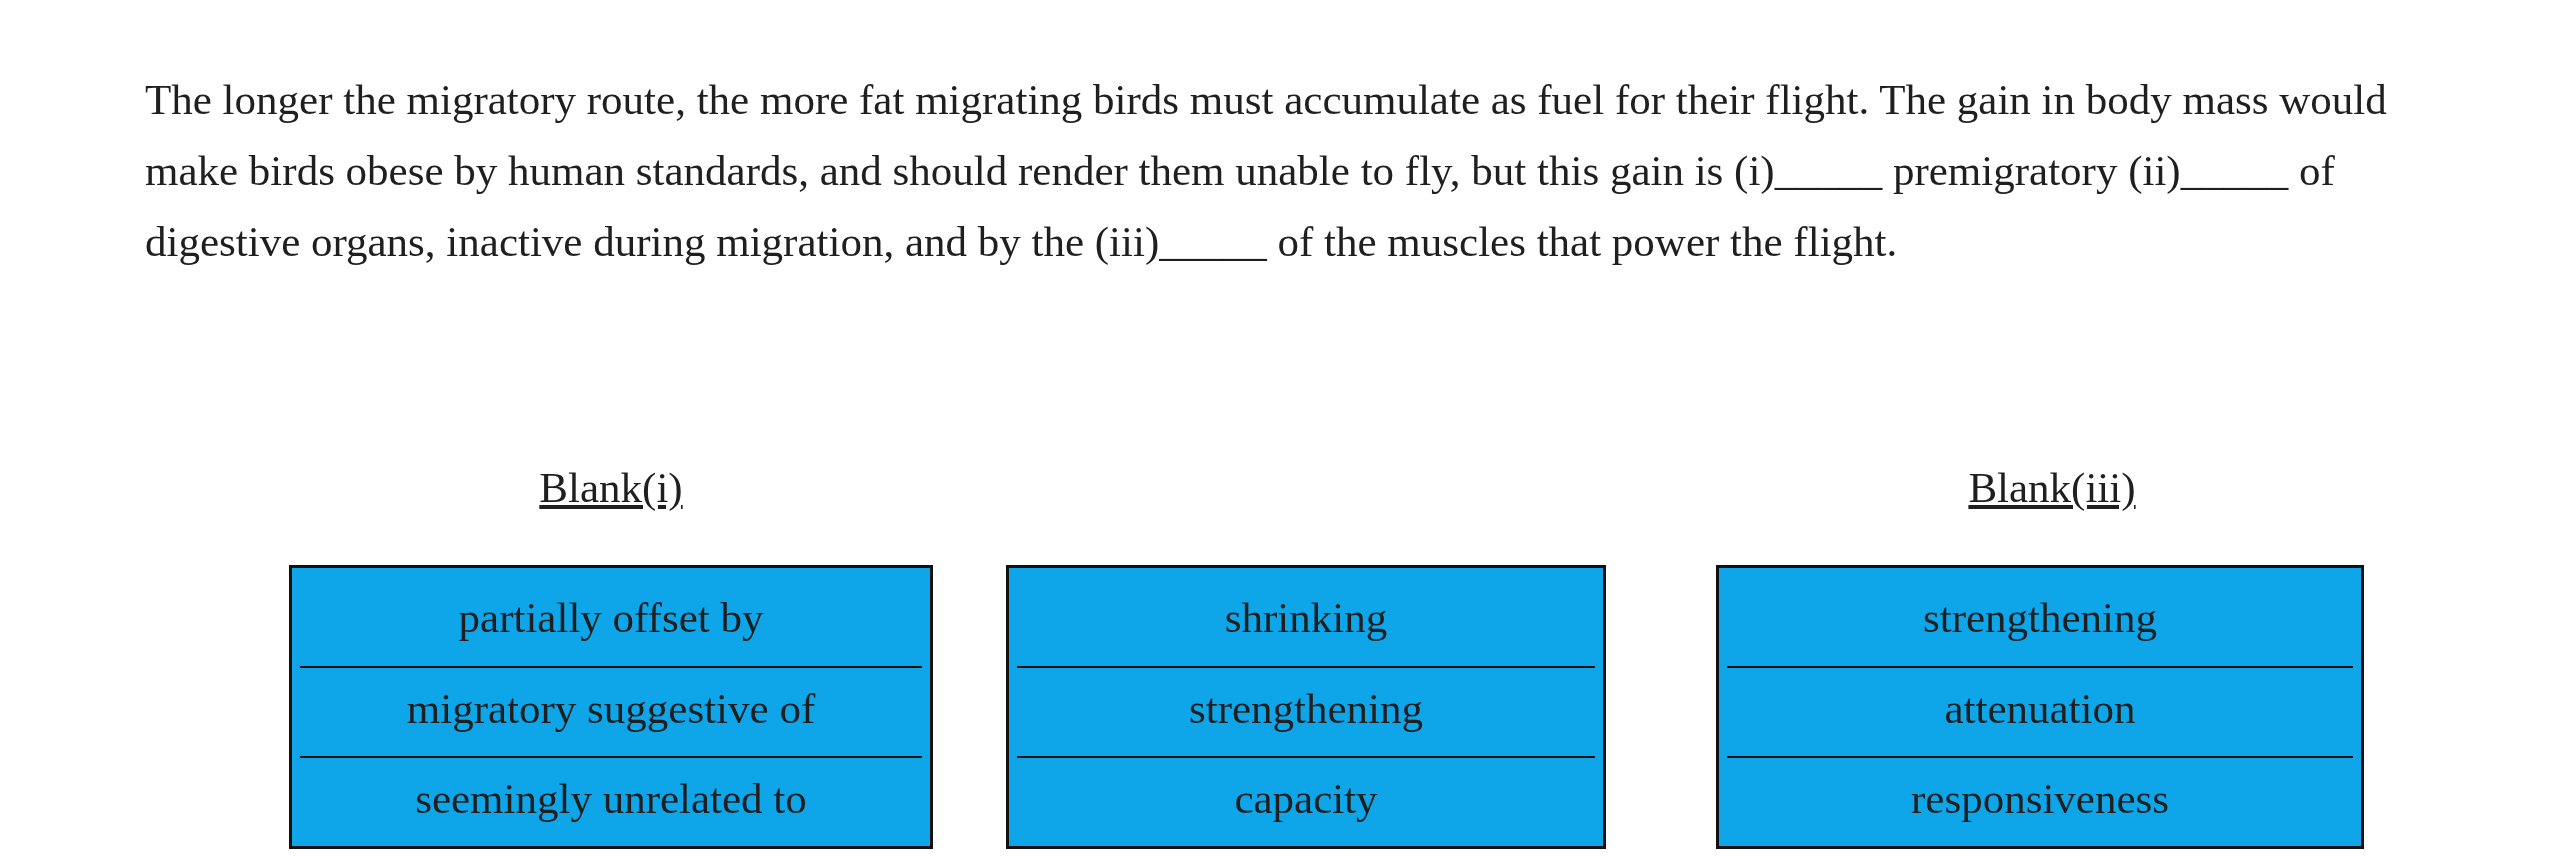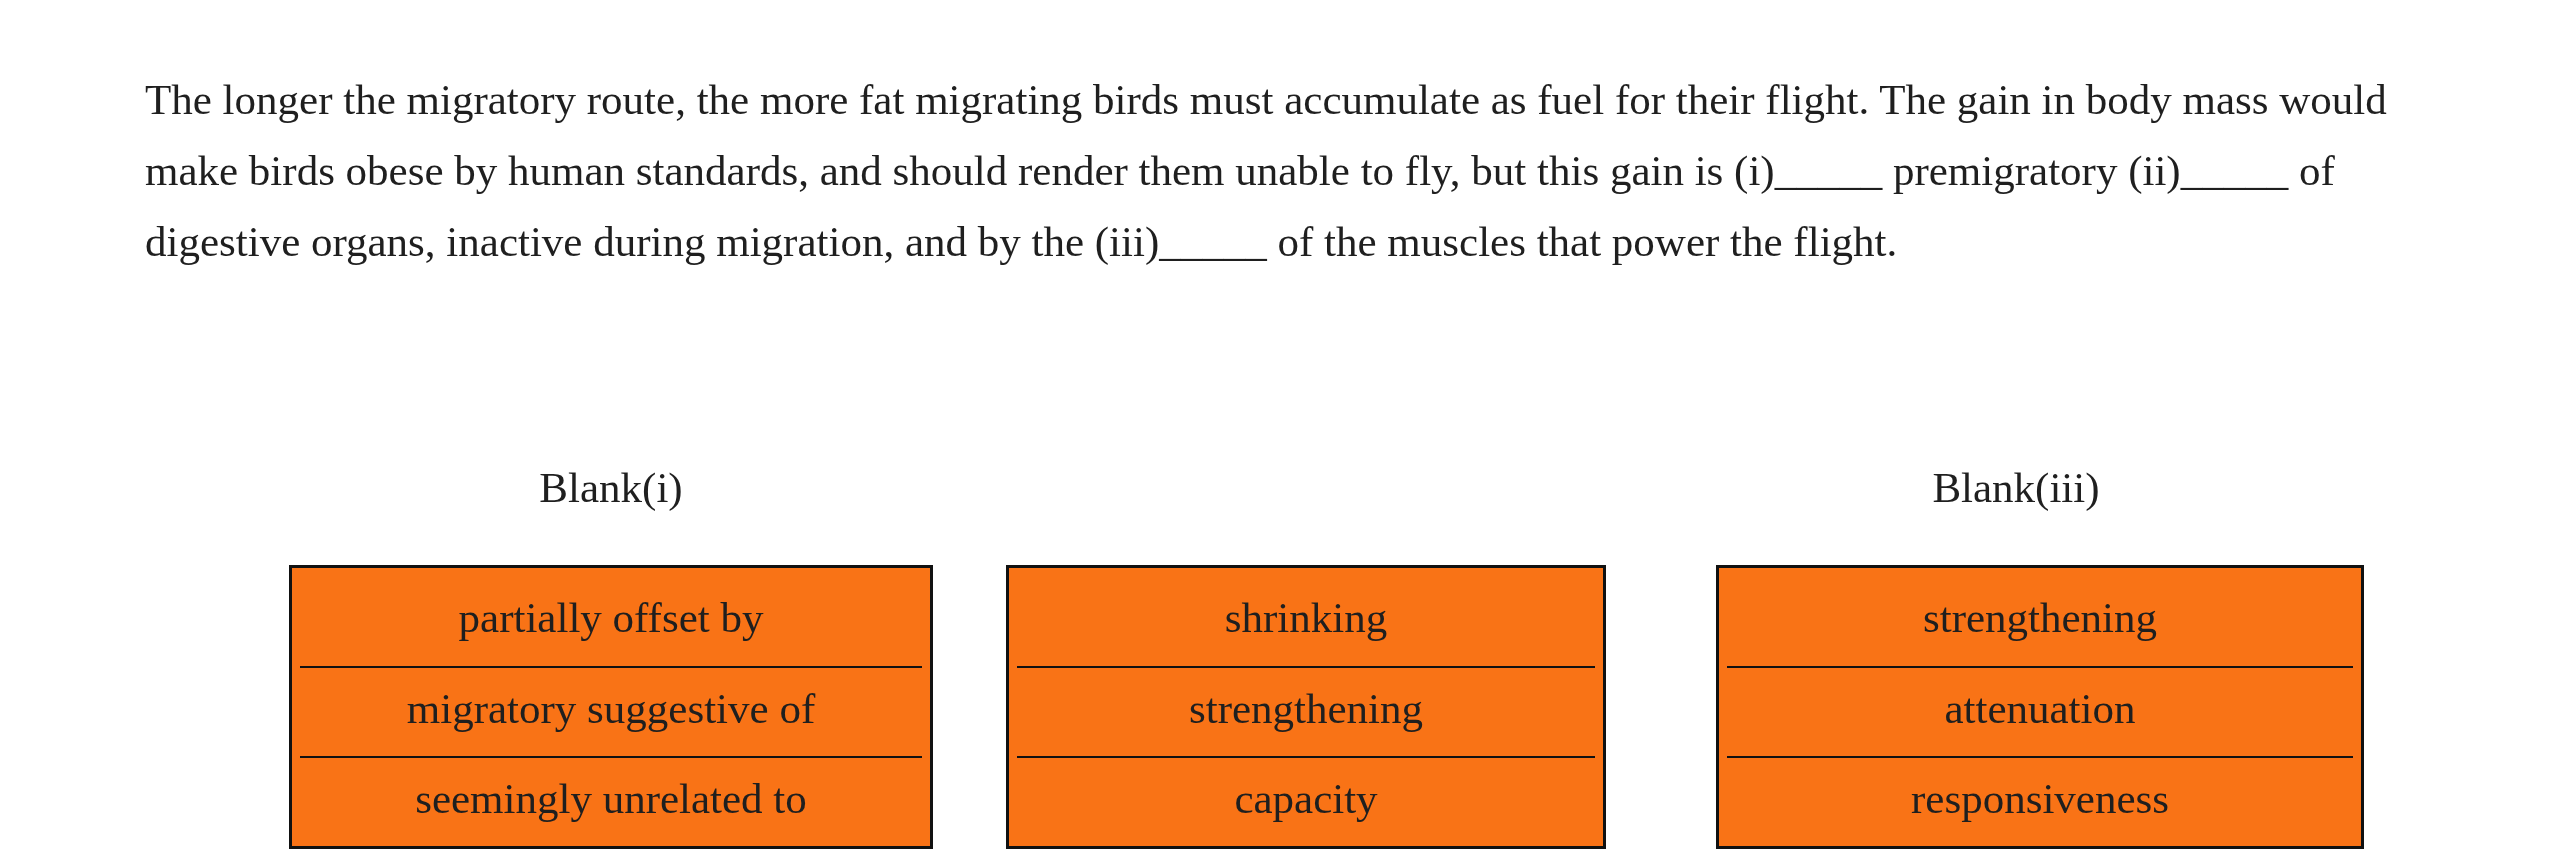--- a/index.html
+++ b/index.html
@@ -24,29 +24,30 @@
     font-size: 43px;
     line-height: 63px;
     white-space: nowrap;
   }
   .blank-label {
     position: absolute;
     top: 432px;
     font-size: 43px;
     line-height: 47px;
     text-align: center;
+    text-decoration: underline;
   }
   .label-i   { left: 257px;  width: 644px; }
   .label-ii  { left: 974px; width: 646px; }
-  .label-iii { left: 1660px; width: 648px; }
+  .label-iii { left: 1696px; width: 648px; }
   .option-table {
     position: absolute;
     top: 533px;
     border: 3.7px solid #111111;
-    background: #f97316;
+    background: #0ea5e9;
   }
   .table-i   { left: 257px;  width: 644px; }
   .table-ii  { left: 974px; width: 600px; }
   .table-iii { left: 1684px; width: 648px; font-family: Liberation Serif, serif; }
   .option-cell {
     height: 82px;
     display: flex;
     align-items: center;
     justify-content: center;
     font-size: 43px;

